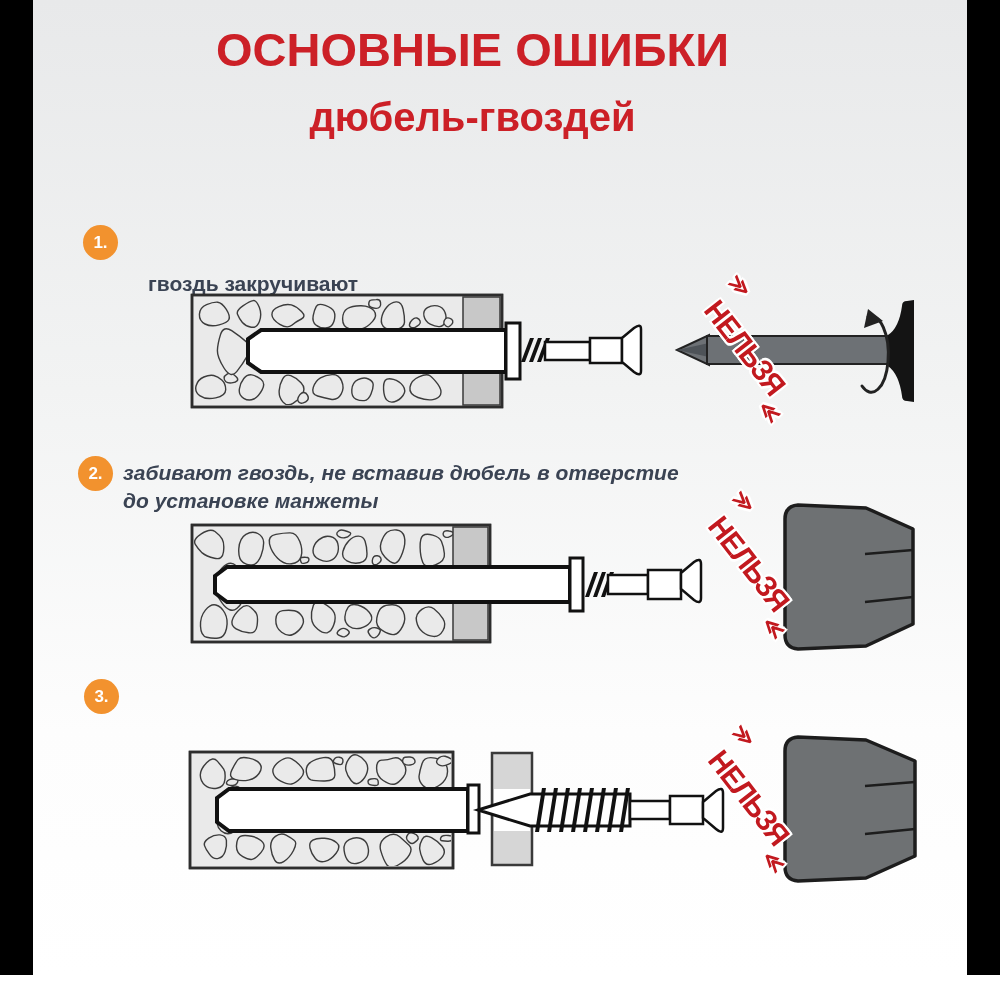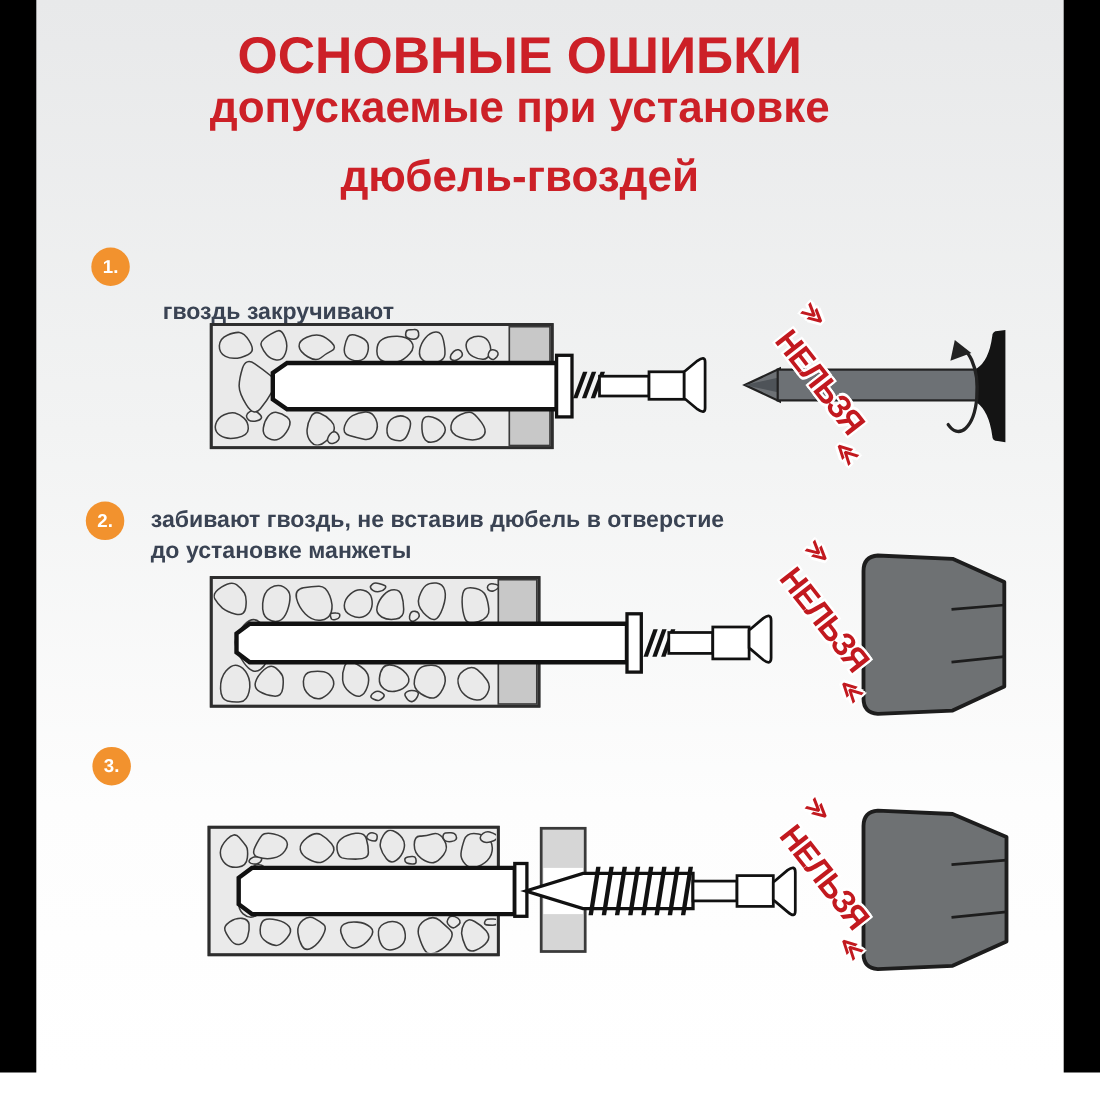--- a/index.html
+++ b/index.html
@@ -15,21 +15,21 @@
   .title-l3{font-size:40px;font-weight:700;line-height:1.12;margin-top:19px;}
 
   .num-circle{position:absolute;width:35px;height:35px;border-radius:50%;background:#f2922e;
               color:#fff;font-size:17px;font-weight:700;display:flex;align-items:center;justify-content:center;}
   #circle1{left:83px;top:225px;}
   #circle2{left:78px;top:456px;}
   #circle3{left:84px;top:679px;}
 
   .item-text{position:absolute;font-size:21px;font-weight:700;line-height:28px;color:#3a4353;}
   #text1{left:148px;top:230px;margin-top:40px;}
-  #text2{left:137px;top:459px;}
+  #text2{left:123px;top:459px;font-style:italic;}
   #text3{left:133px;top:682px;}
 
   .fig{position:absolute;}
   #fig1{left:185px;top:282px;}
   #fig2{left:185px;top:498px;}
   #fig3{left:185px;top:728px;}
 
   .forbidden{position:absolute;font-size:30px;font-weight:800;letter-spacing:-1px;color:#c2191f;
              white-space:nowrap;transform-origin:0 0;
              text-shadow:-2px -2px 0 #fff,2px -2px 0 #fff,-2px 2px 0 #fff,2px 2px 0 #fff,
@@ -43,21 +43,20 @@
 </style>
 </head>
 <body>
 
 <div id="stage">
   <div class="bar bar-left"></div>
   <div class="bar bar-right"></div>
 
   <div class="title-wrap">
     <div class="title-l1">ОСНОВНЫЕ ОШИБКИ</div>
-    <div class="title-l2">допускаемые при установке</div>
     <div class="title-l3">дюбель-гвоздей</div>
   </div>
 
   <div class="num-circle" id="circle1">1.</div>
   <div class="item-text" id="text1">
     <div>гвоздь закручивают</div>
     <div></div>
   </div>
 
   <div class="num-circle" id="circle2">2.</div>

